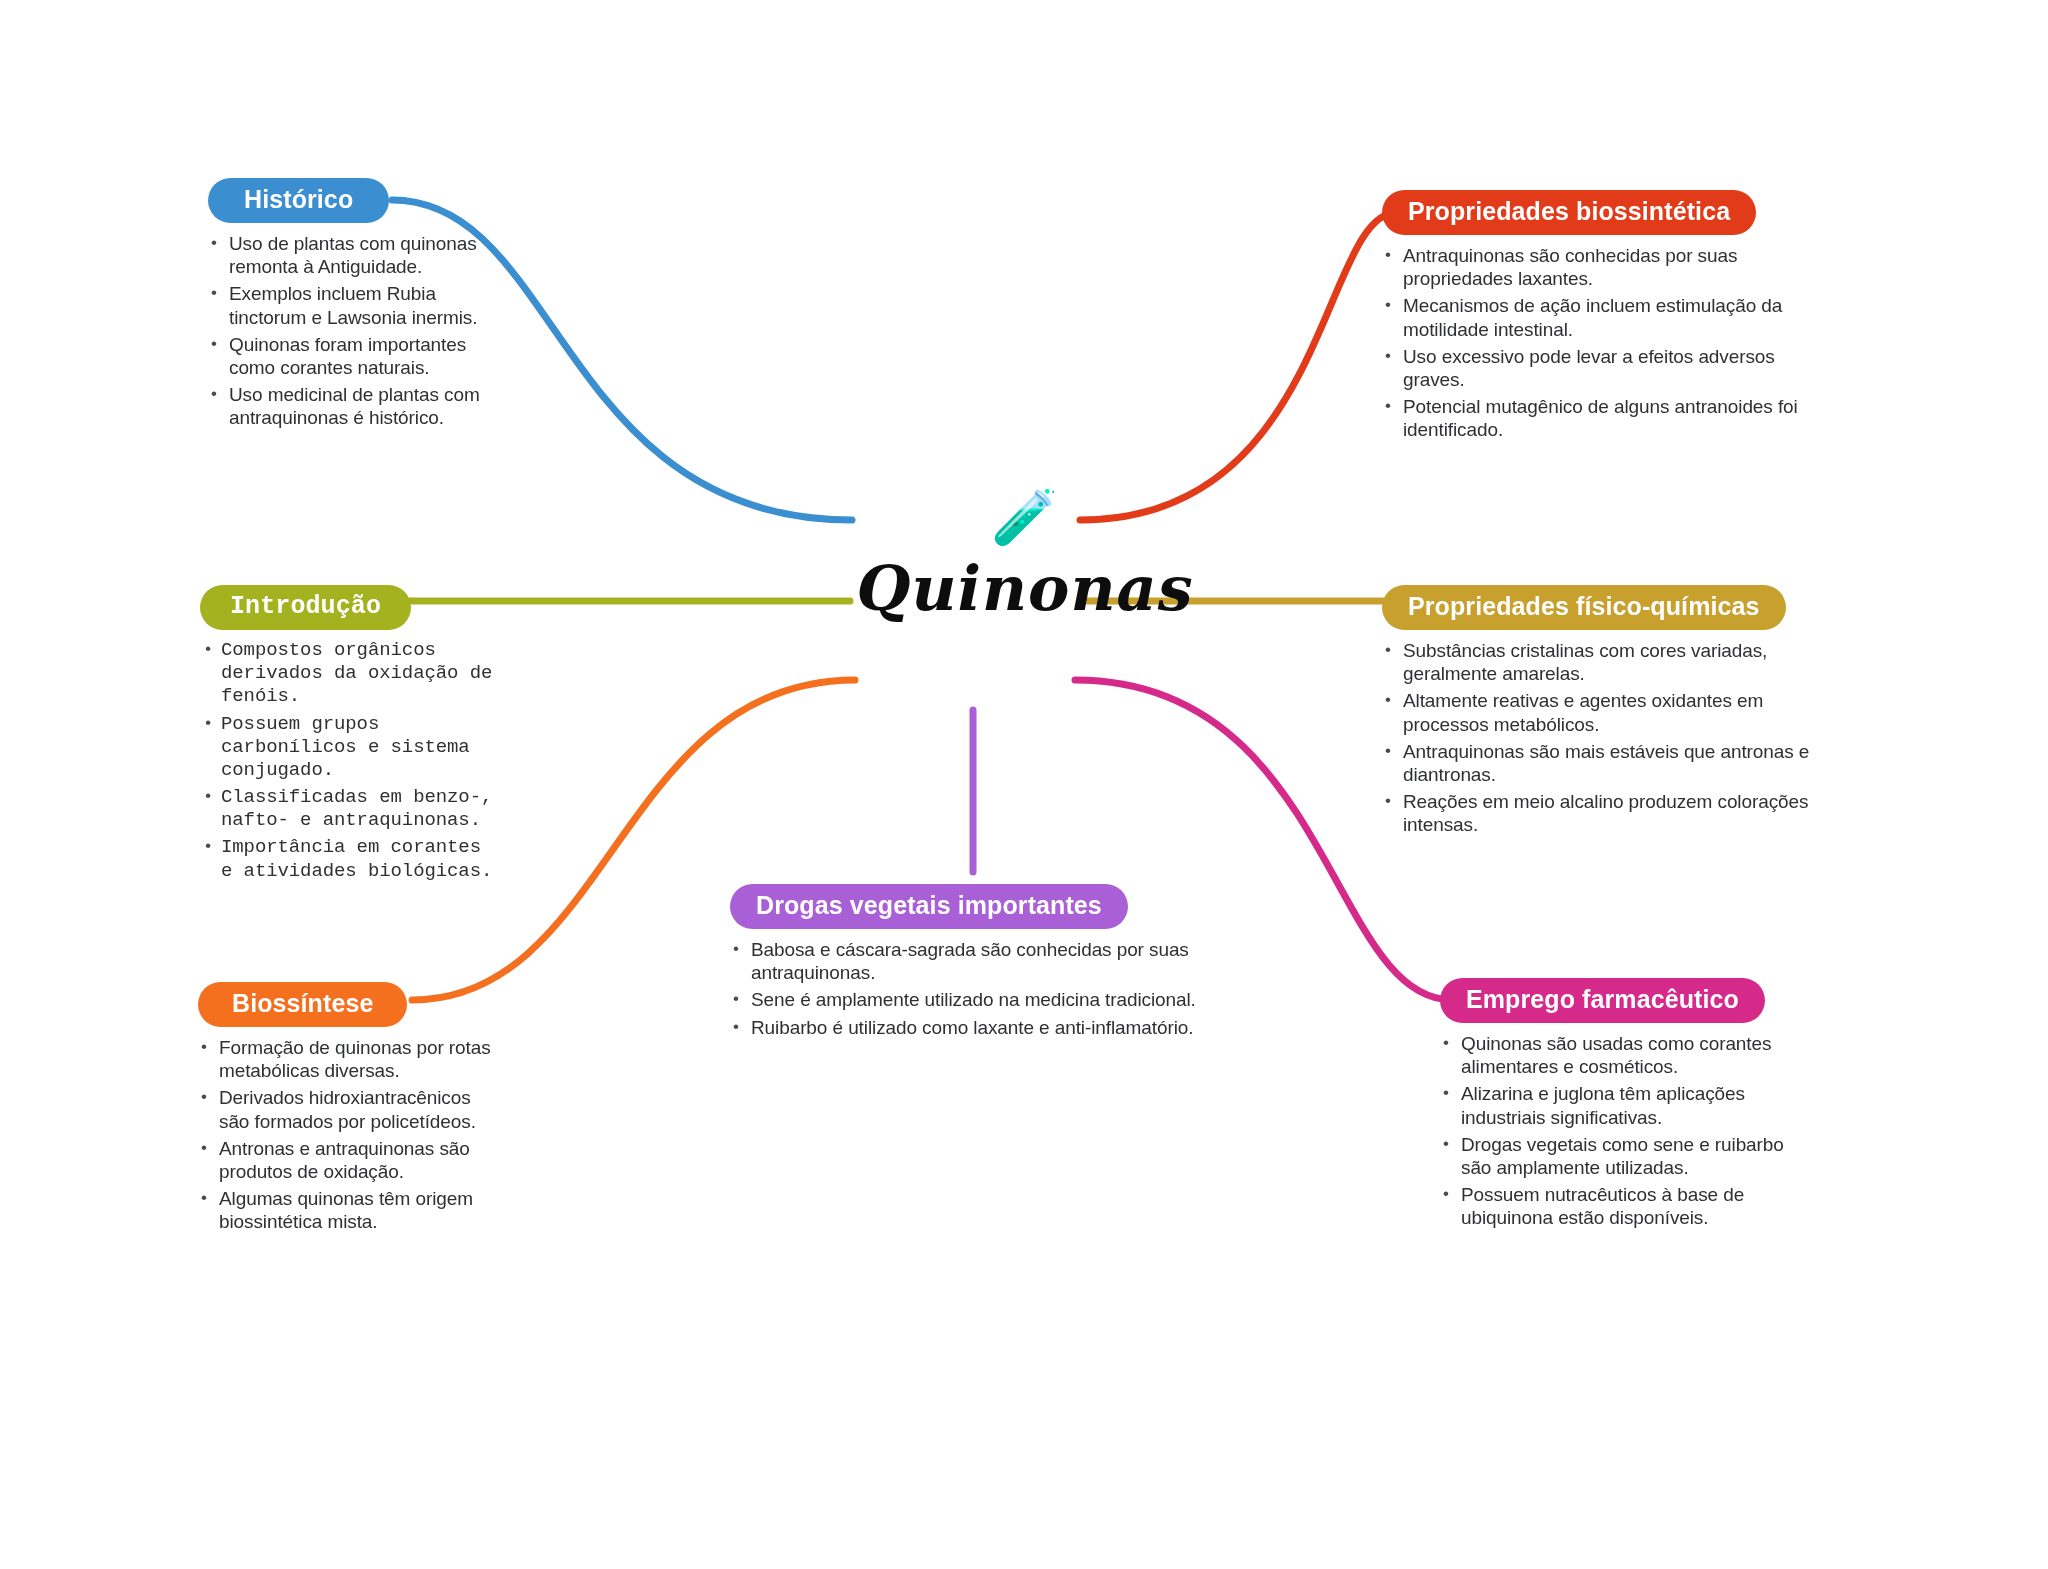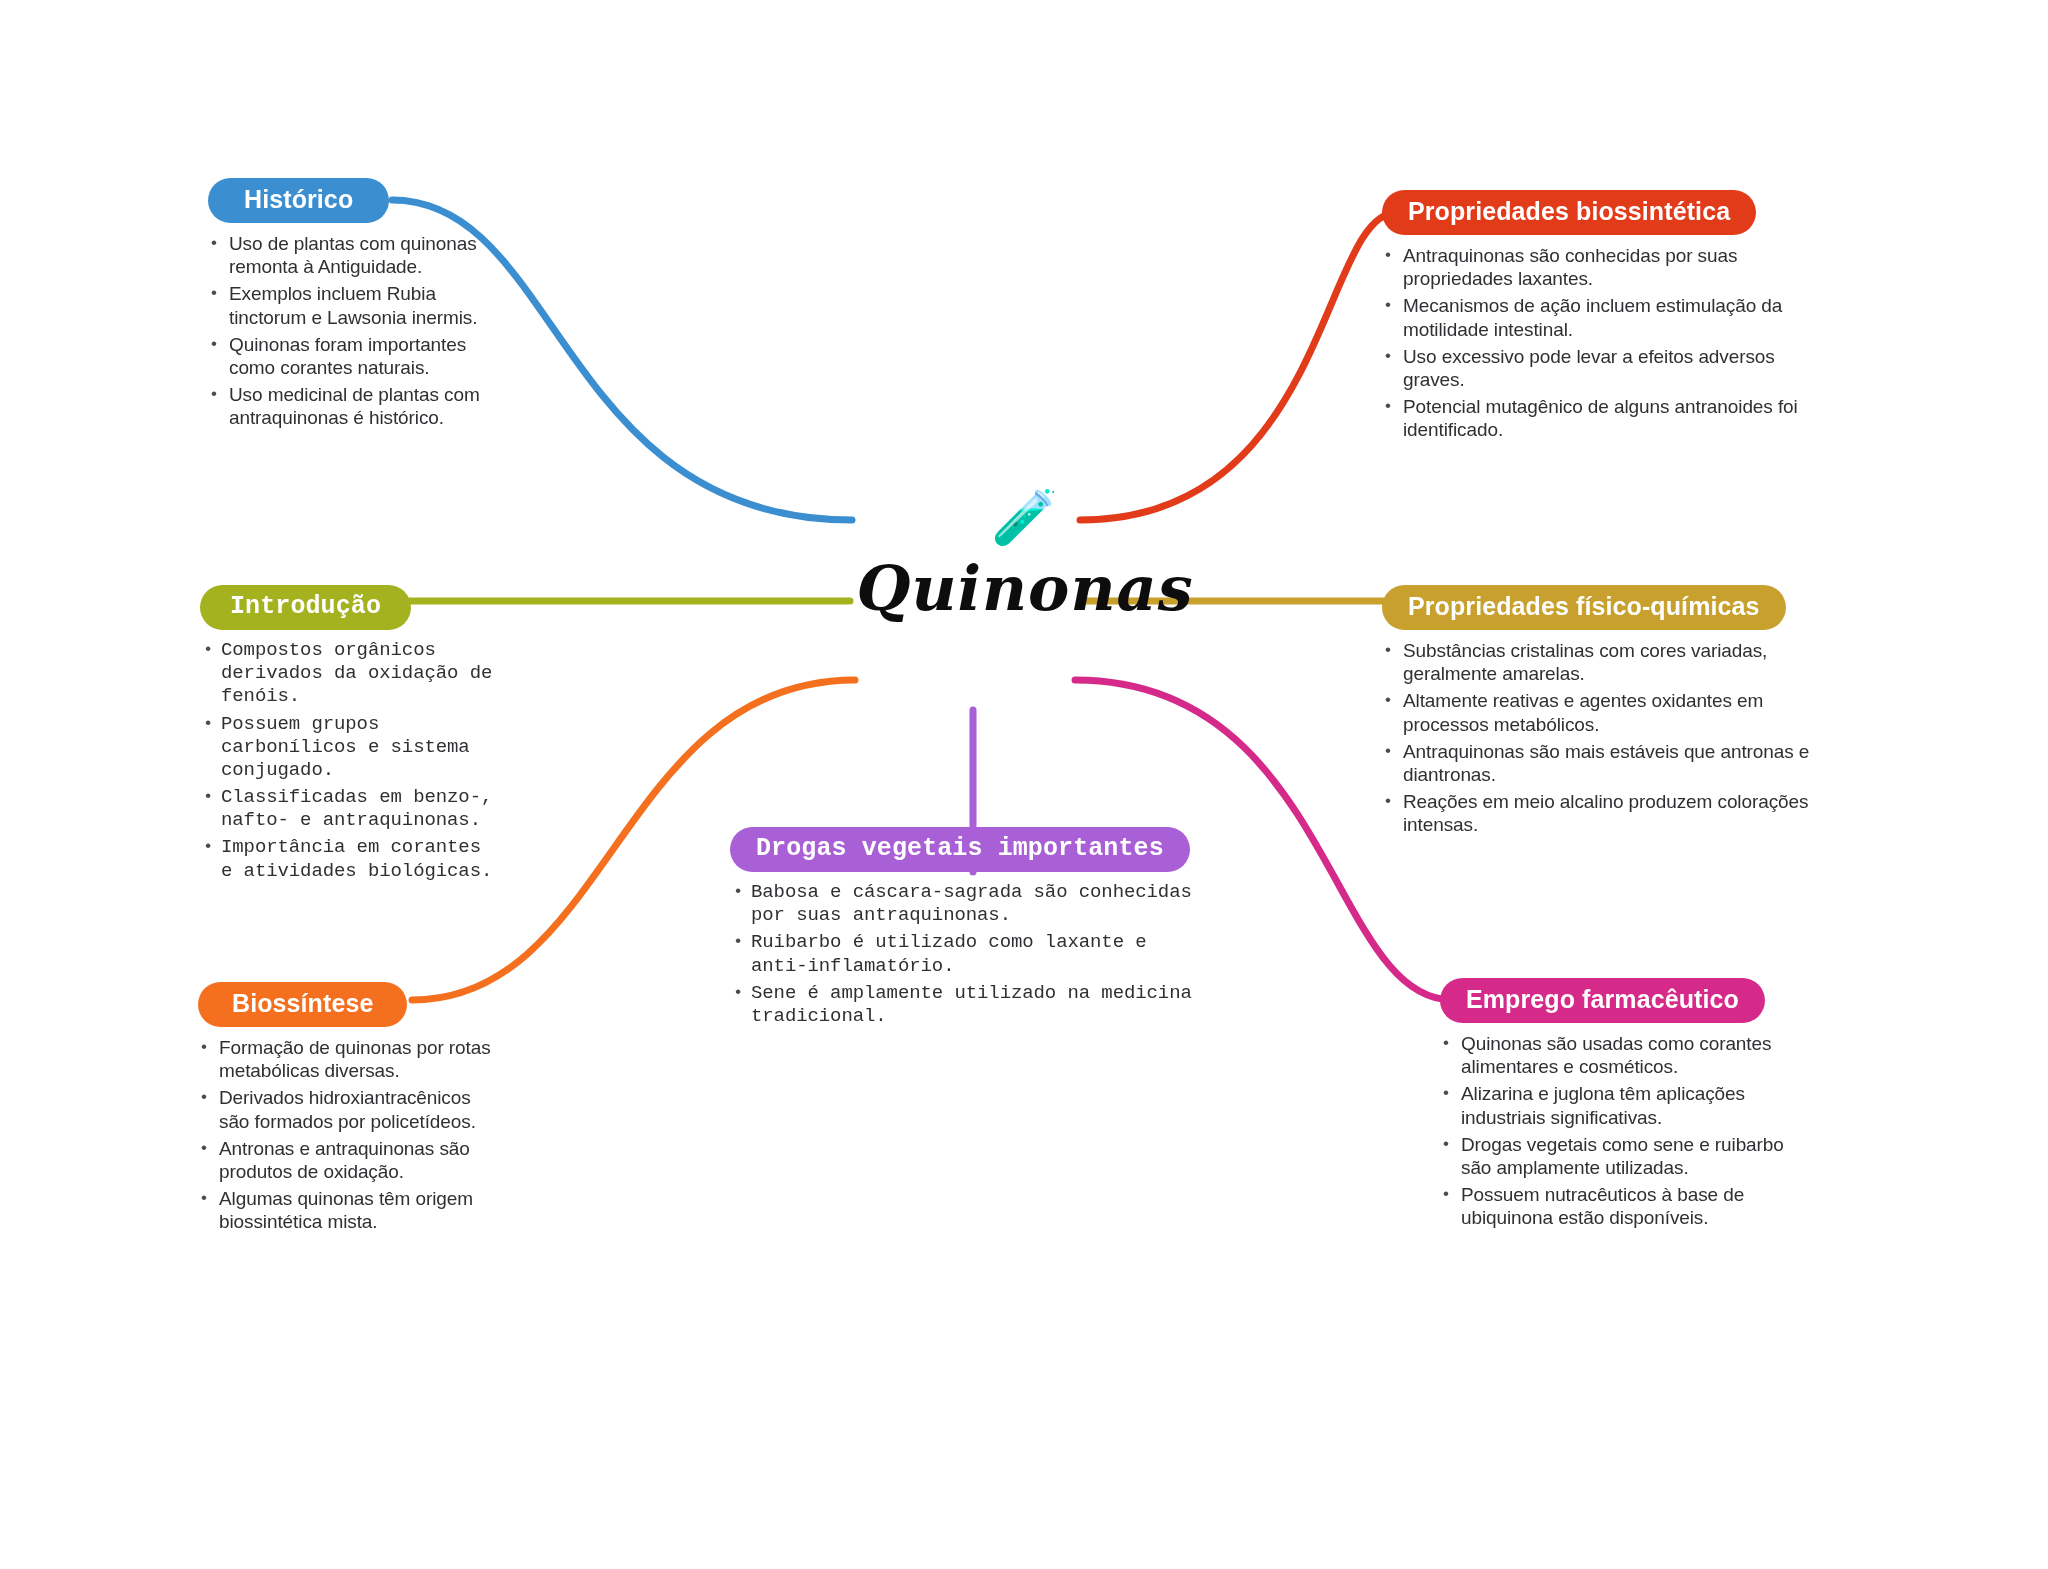--- a/index.html
+++ b/index.html
@@ -94,21 +94,21 @@
     line-height: 1.4;
   }
 
   
   #branch-historico      { left: 208px;  top: 178px;  width: 300px; }
   #branch-introducao     { left: 200px;  top: 585px;  width: 300px; font-family: Liberation Mono, monospace; }
   #branch-biossintese    { left: 198px;  top: 982px;  width: 300px; }
   #branch-farmacologicas { left: 1382px; top: 190px;  width: 420px; }
   #branch-fisicoquimicas { left: 1382px; top: 585px;  width: 440px; }
   #branch-emprego        { left: 1440px; top: 978px;  width: 370px; }
-  #branch-drogas         { left: 730px;  top: 827px;  width: 470px; font-family: Liberation Mono, monospace; }
+  #branch-drogas         { left: 730px;  top: 884px;  width: 470px; }
 
   #branch-biossintese .pill { padding-left: 34px; padding-right: 34px; }
   #branch-historico .pill   { padding-left: 36px; padding-right: 36px; }
   #branch-introducao .pill  { padding-left: 30px; padding-right: 30px; }
 </style>
 </head>
 <body>
 
 <div id="canvas">
 
@@ -181,22 +181,22 @@
       <li>Altamente reativas e agentes oxidantes em processos metabólicos.</li>
       <li>Antraquinonas são mais estáveis que antronas e diantronas.</li>
       <li>Reações em meio alcalino produzem colorações intensas.</li>
     </ul>
   </div>
 
   <div class="branch" id="branch-drogas">
     <span class="pill" style="background:#a95fd6;">Drogas vegetais importantes</span>
     <ul class="bullets">
       <li>Babosa e cáscara-sagrada são conhecidas por suas antraquinonas.</li>
+      <li>Sene é amplamente utilizado na medicina tradicional.</li>
       <li>Ruibarbo é utilizado como laxante e anti-inflamatório.</li>
-      <li>Sene é amplamente utilizado na medicina tradicional.</li>
     </ul>
   </div>
 
   <div class="branch" id="branch-emprego">
     <span class="pill" style="background:#d62a8b;">Emprego farmacêutico</span>
     <ul class="bullets">
       <li>Quinonas são usadas como corantes alimentares e cosméticos.</li>
       <li>Alizarina e juglona têm aplicações industriais significativas.</li>
       <li>Drogas vegetais como sene e ruibarbo são amplamente utilizadas.</li>
       <li>Possuem nutracêuticos à base de ubiquinona estão disponíveis.</li>

